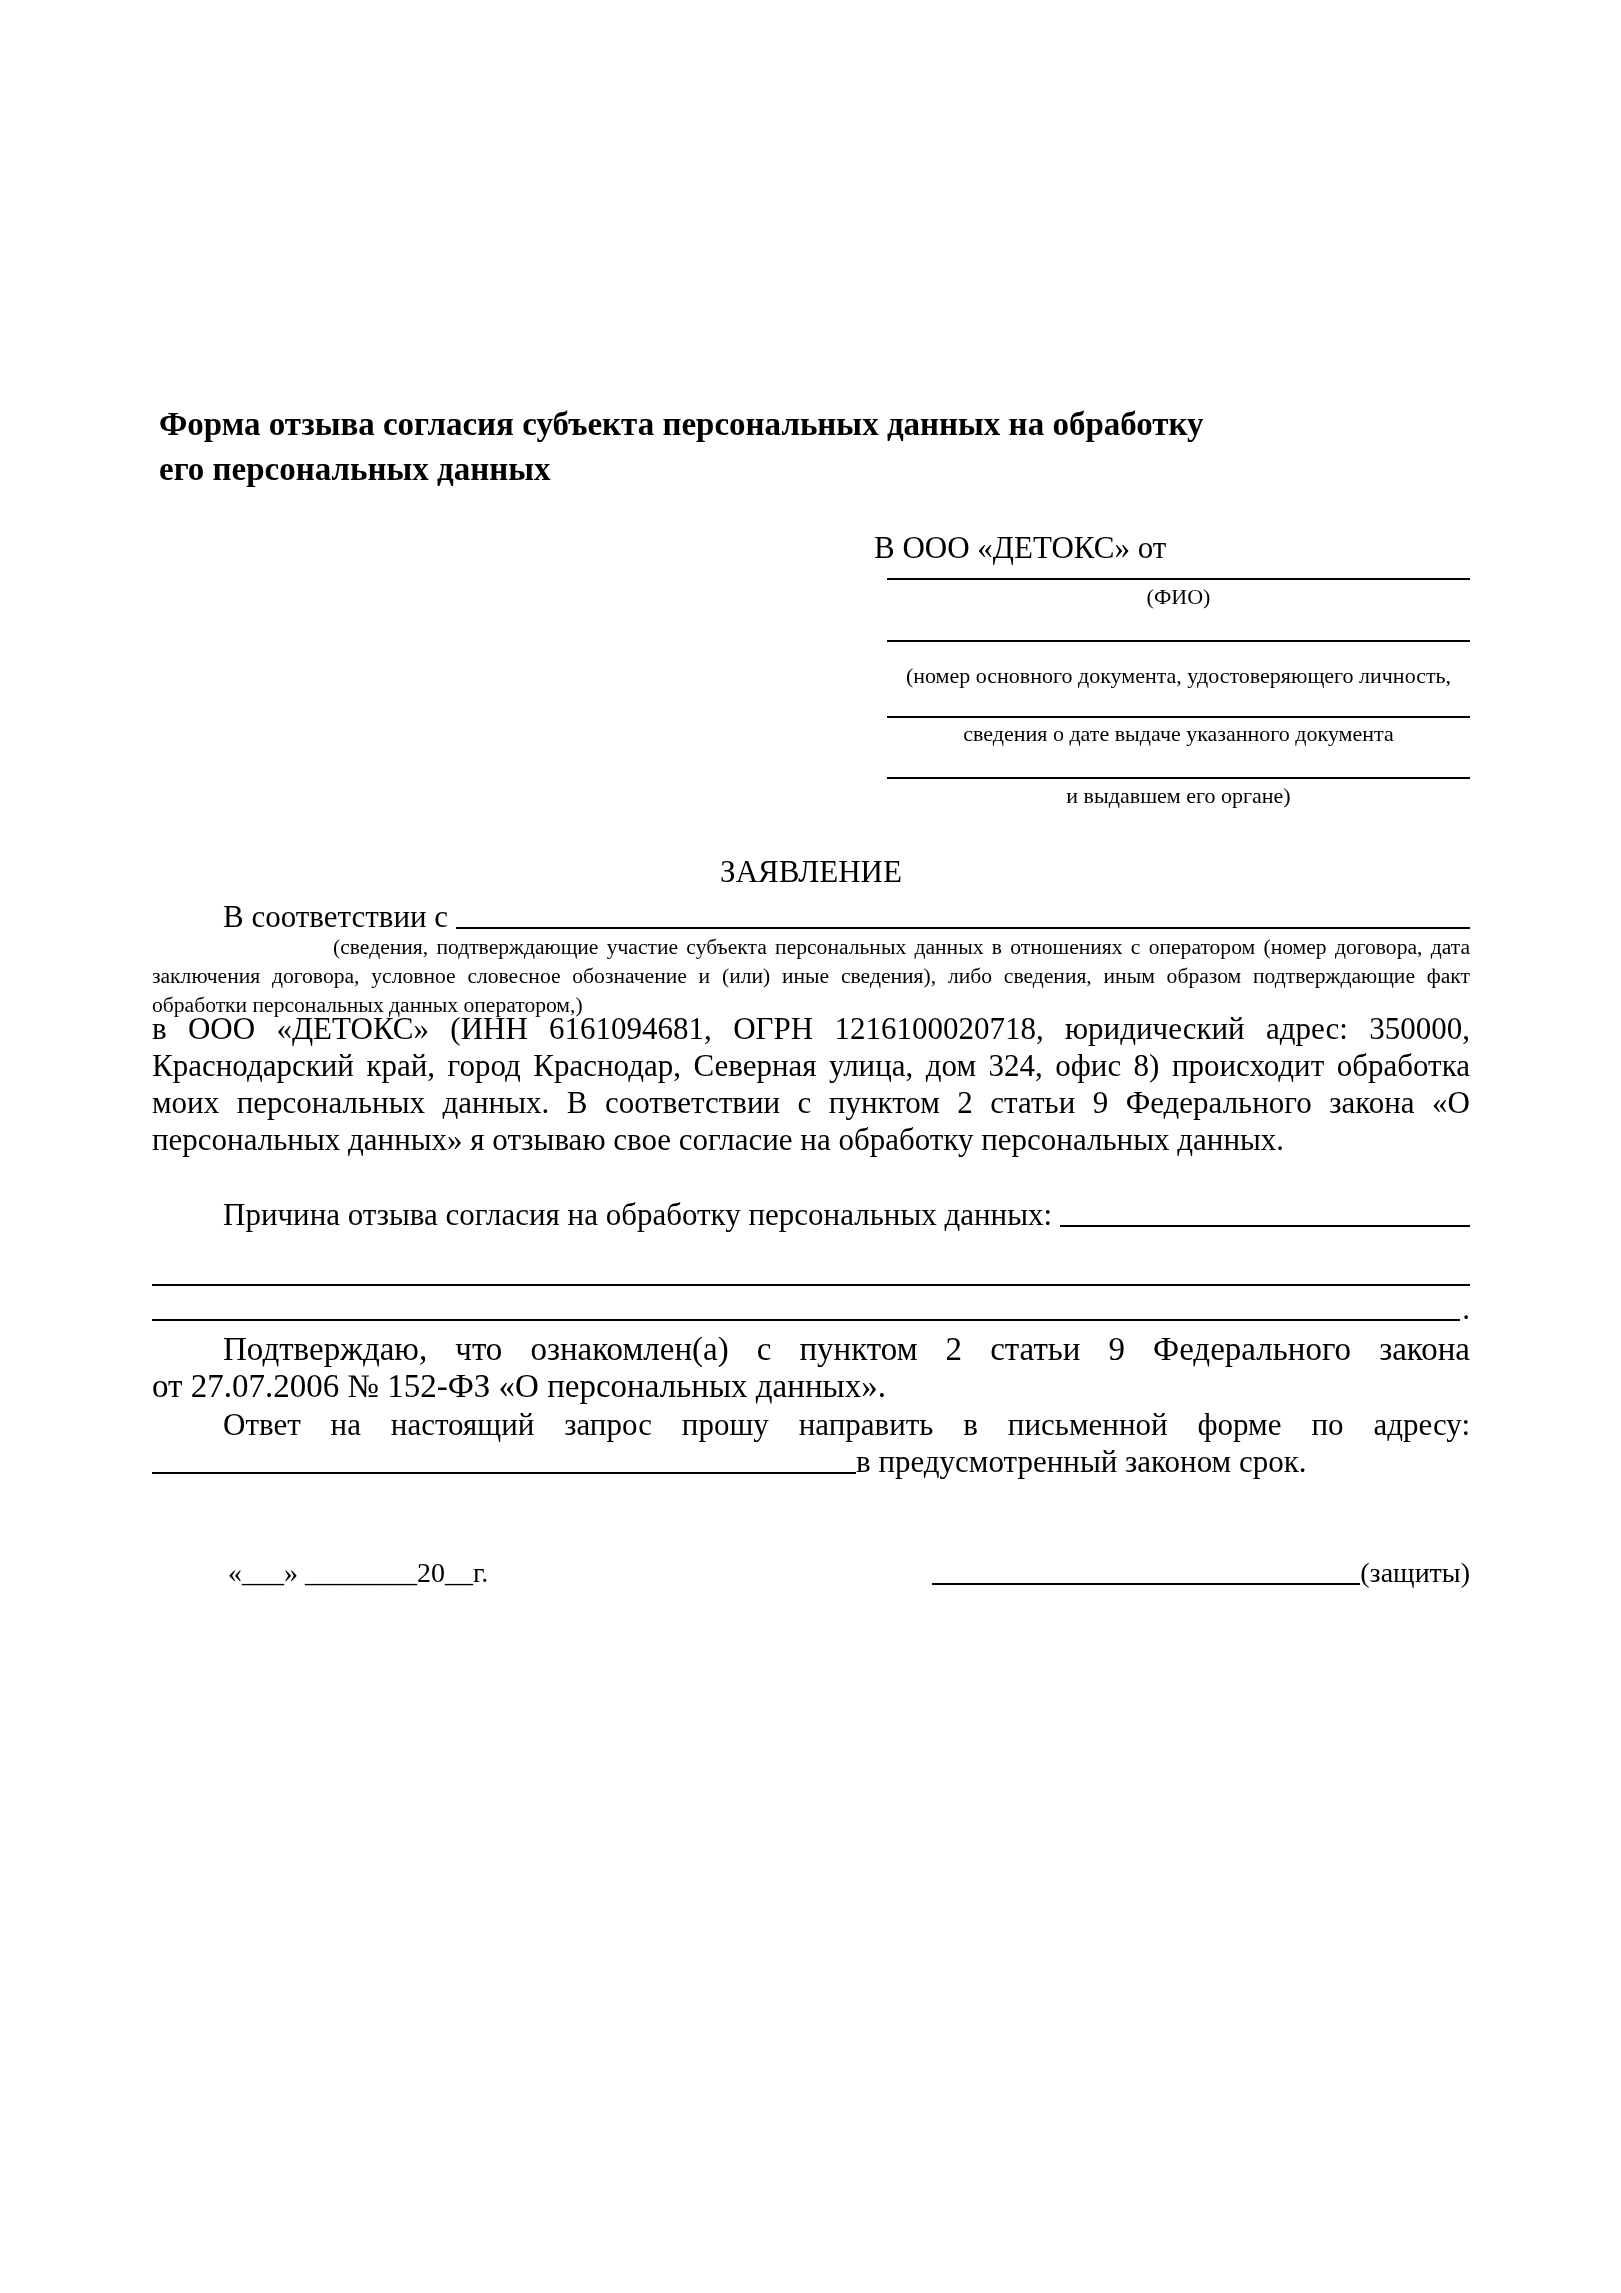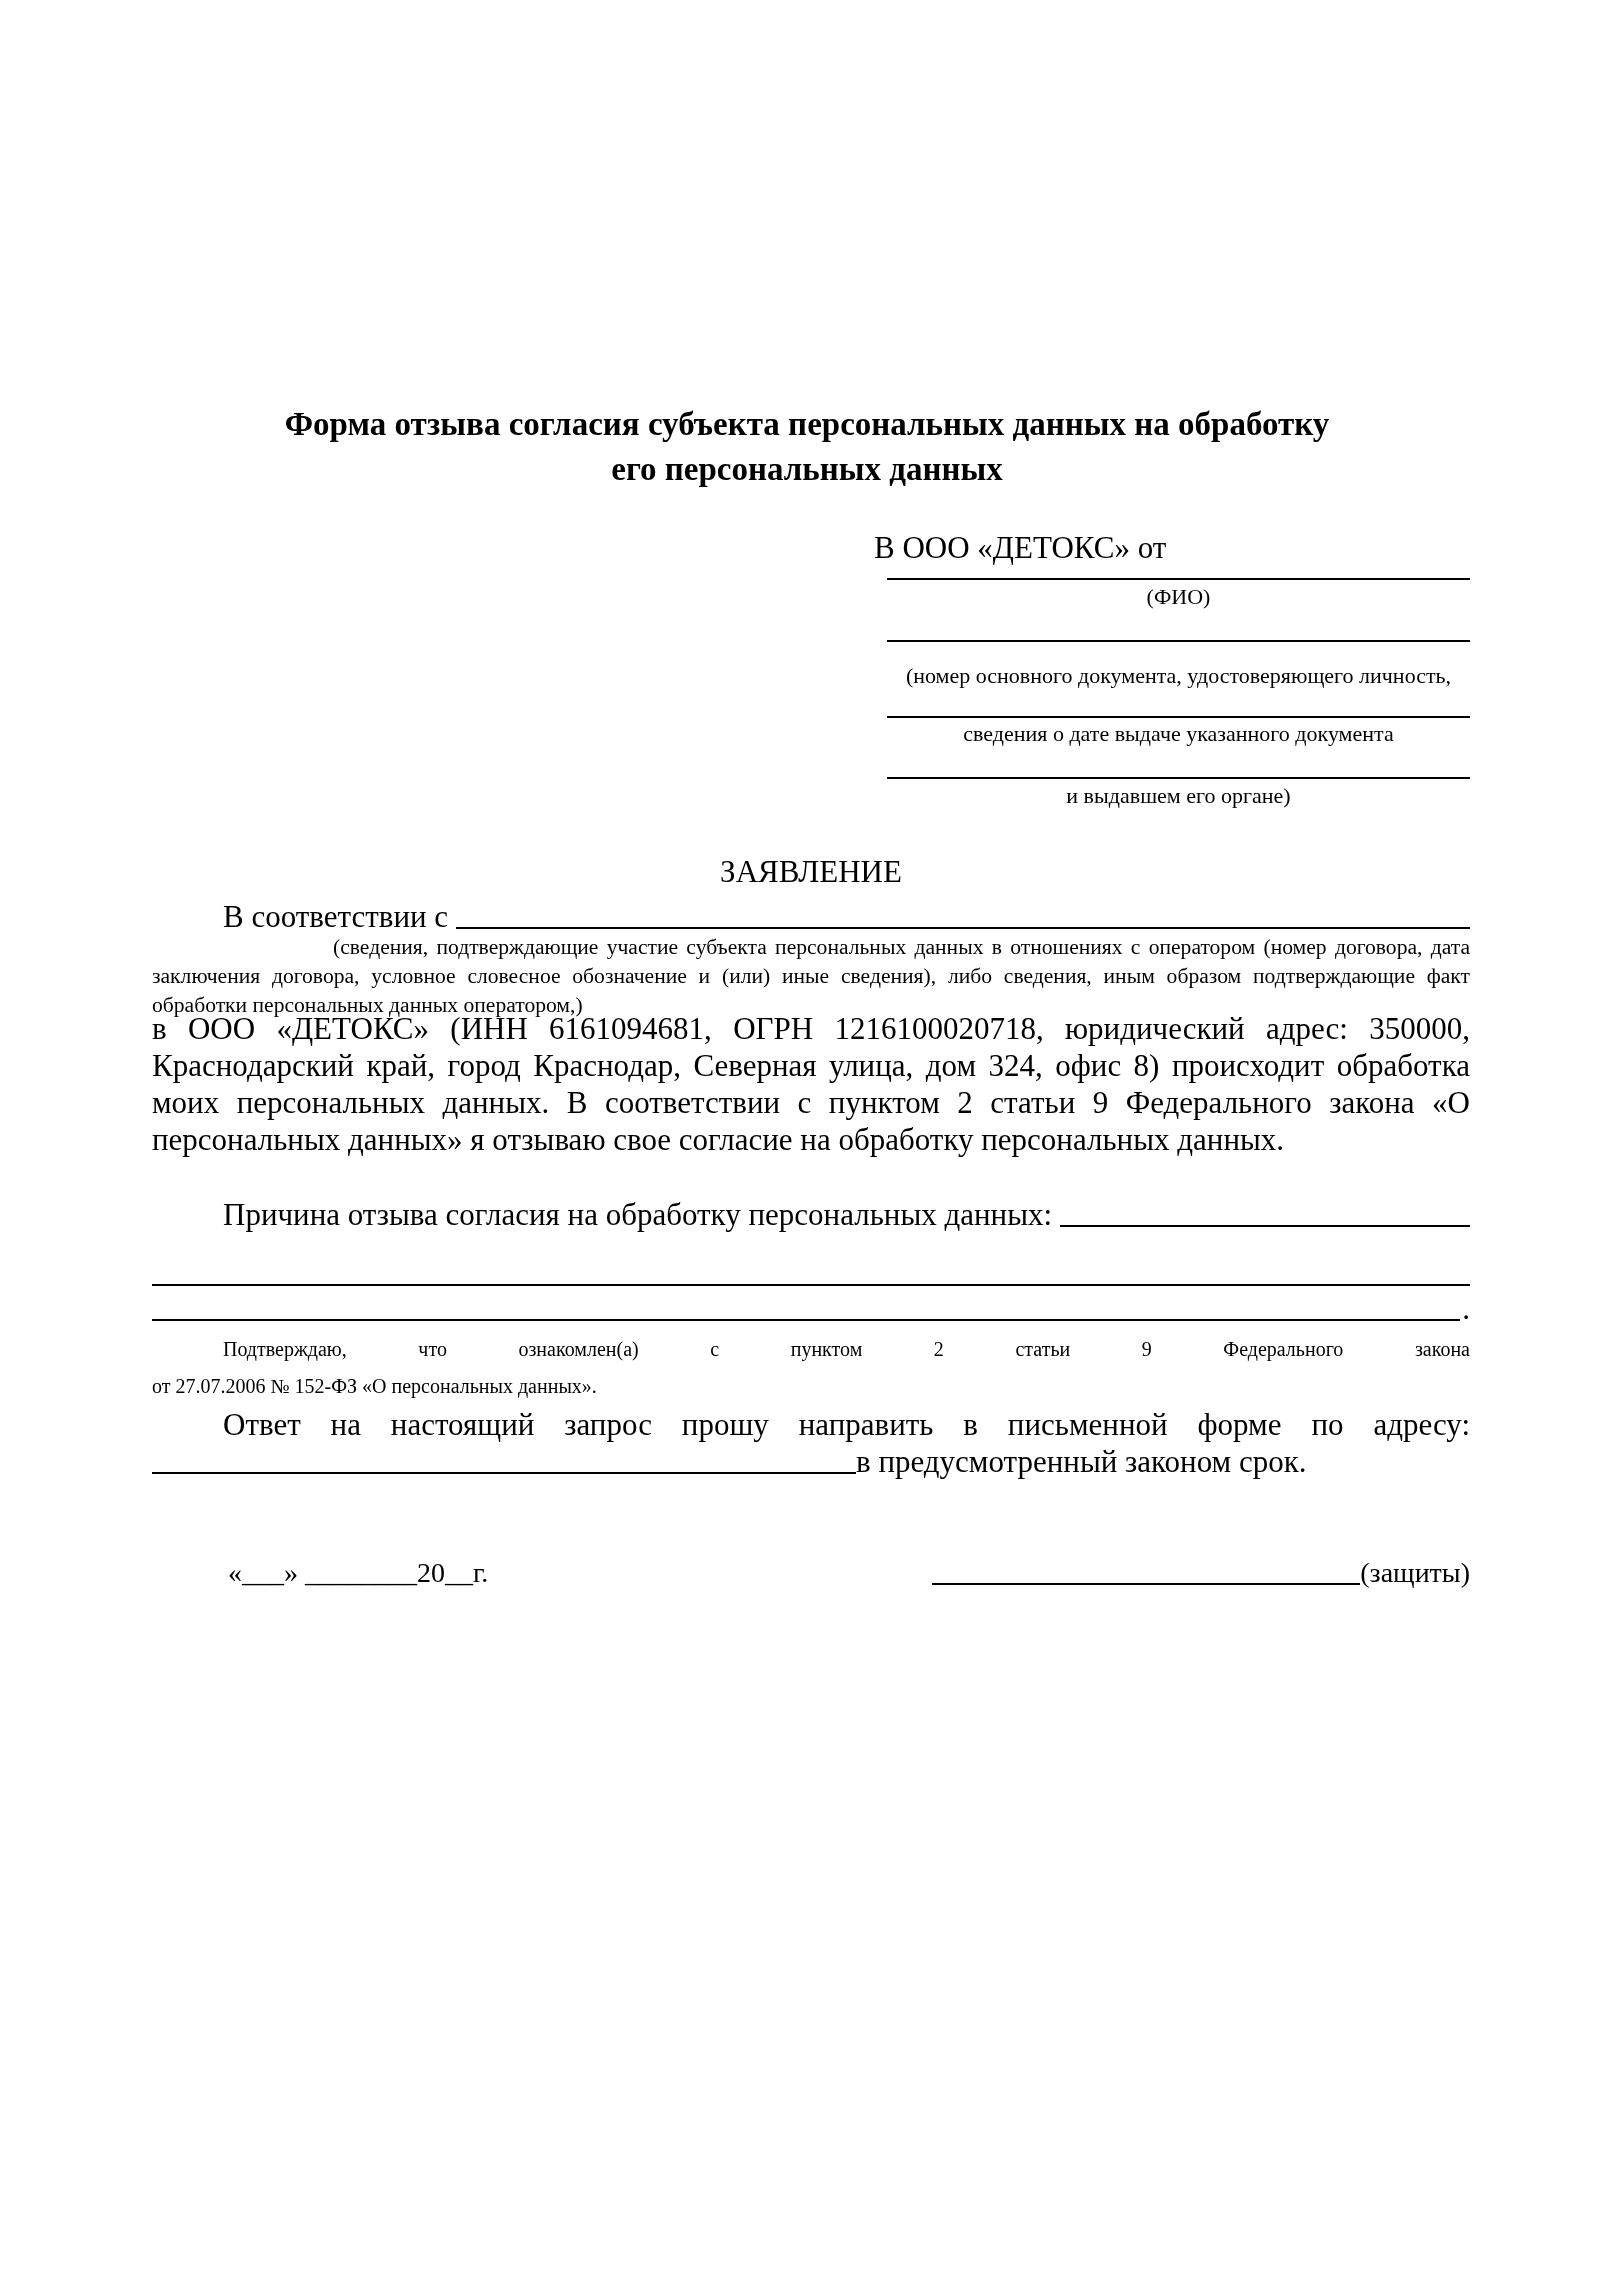--- a/index.html
+++ b/index.html
@@ -9,40 +9,40 @@
     background:#ffffff;
     font-family:"Liberation Serif", serif;
     color:#000000;
     margin:0 auto;
     overflow:hidden;
   }
   .abs{position:absolute;}
   
   .header-ref{top:139px;left:1081px;font-size:29px;line-height:36px;}
   
-  .title{top:402px;left:148px;width:1318px;text-align:center;font-weight:bold;font-size:33px;line-height:45px;}
+  .title{top:402px;left:159px;width:1318px;font-weight:bold;font-size:33px;line-height:45px;}
   
   .addressee{top:529px;left:828px;font-size:31px;line-height:37px;margin-left:46px;}
   
   .rule{height:0;border-bottom:2.9px solid #000;}
   .fio-rule{left:887px;width:583px;}
   .fio-cap{left:887px;width:583px;text-align:center;font-size:22px;line-height:25.5px;}
   
   .zayav{top:853px;left:152px;width:1318px;text-align:center;font-size:31px;line-height:37px;}
   .flex-row{display:flex;font-size:31px;line-height:37px;}
   .intro-row{top:898px;left:152px;width:1318px;}
   .lead{white-space:nowrap;padding-left:71px;padding-right:7.8px;}
   .fill{flex:1;align-self:flex-end;height:0;border-bottom:2.9px solid #000;margin-bottom:5.9px;}
   .note{top:933px;left:152px;width:1318px;font-size:21.6px;line-height:29px;text-align:justify;text-indent:181px;}
   .body-para{top:1010px;left:152px;width:1318px;font-size:31px;line-height:37px;text-align:justify;}
   .reason-row{top:1196px;left:152px;width:1318px;}
   .blank1{top:1284px;left:152px;width:1318px;}
   .blank2-row{top:1290px;left:152px;width:1318px;}
   .blank2-row .dot{padding-left:2px;}
-  .confirm{top:1331px;left:152px;width:1318px;font-size:20px;line-height:37px;}
+  .confirm{top:1331px;left:152px;width:1318px;font-size:33px;line-height:37px;}
   .just-last{text-align:justify;text-align-last:justify;}
   .confirm .first{text-indent:71px;}
   .reply1{top:1406px;left:152px;width:1318px;font-size:31px;line-height:37px;text-indent:71px;}
   .reply2-row{top:1443px;left:152px;width:1318px;}
   .fill-fixed{width:704px;flex:none;align-self:flex-end;height:0;border-bottom:2.9px solid #000;margin-bottom:5.9px;}
   .footer-row{top:1554px;left:152px;width:1318px;display:flex;justify-content:space-between;font-size:28px;line-height:37px;}
   .date-blank{margin-left:76px;white-space:nowrap;}
   .sig-group{display:flex;}
   .sig-fill{width:428px;flex:none;align-self:flex-end;height:0;border-bottom:2.9px solid #000;margin-bottom:5.9px;}
 </style>

